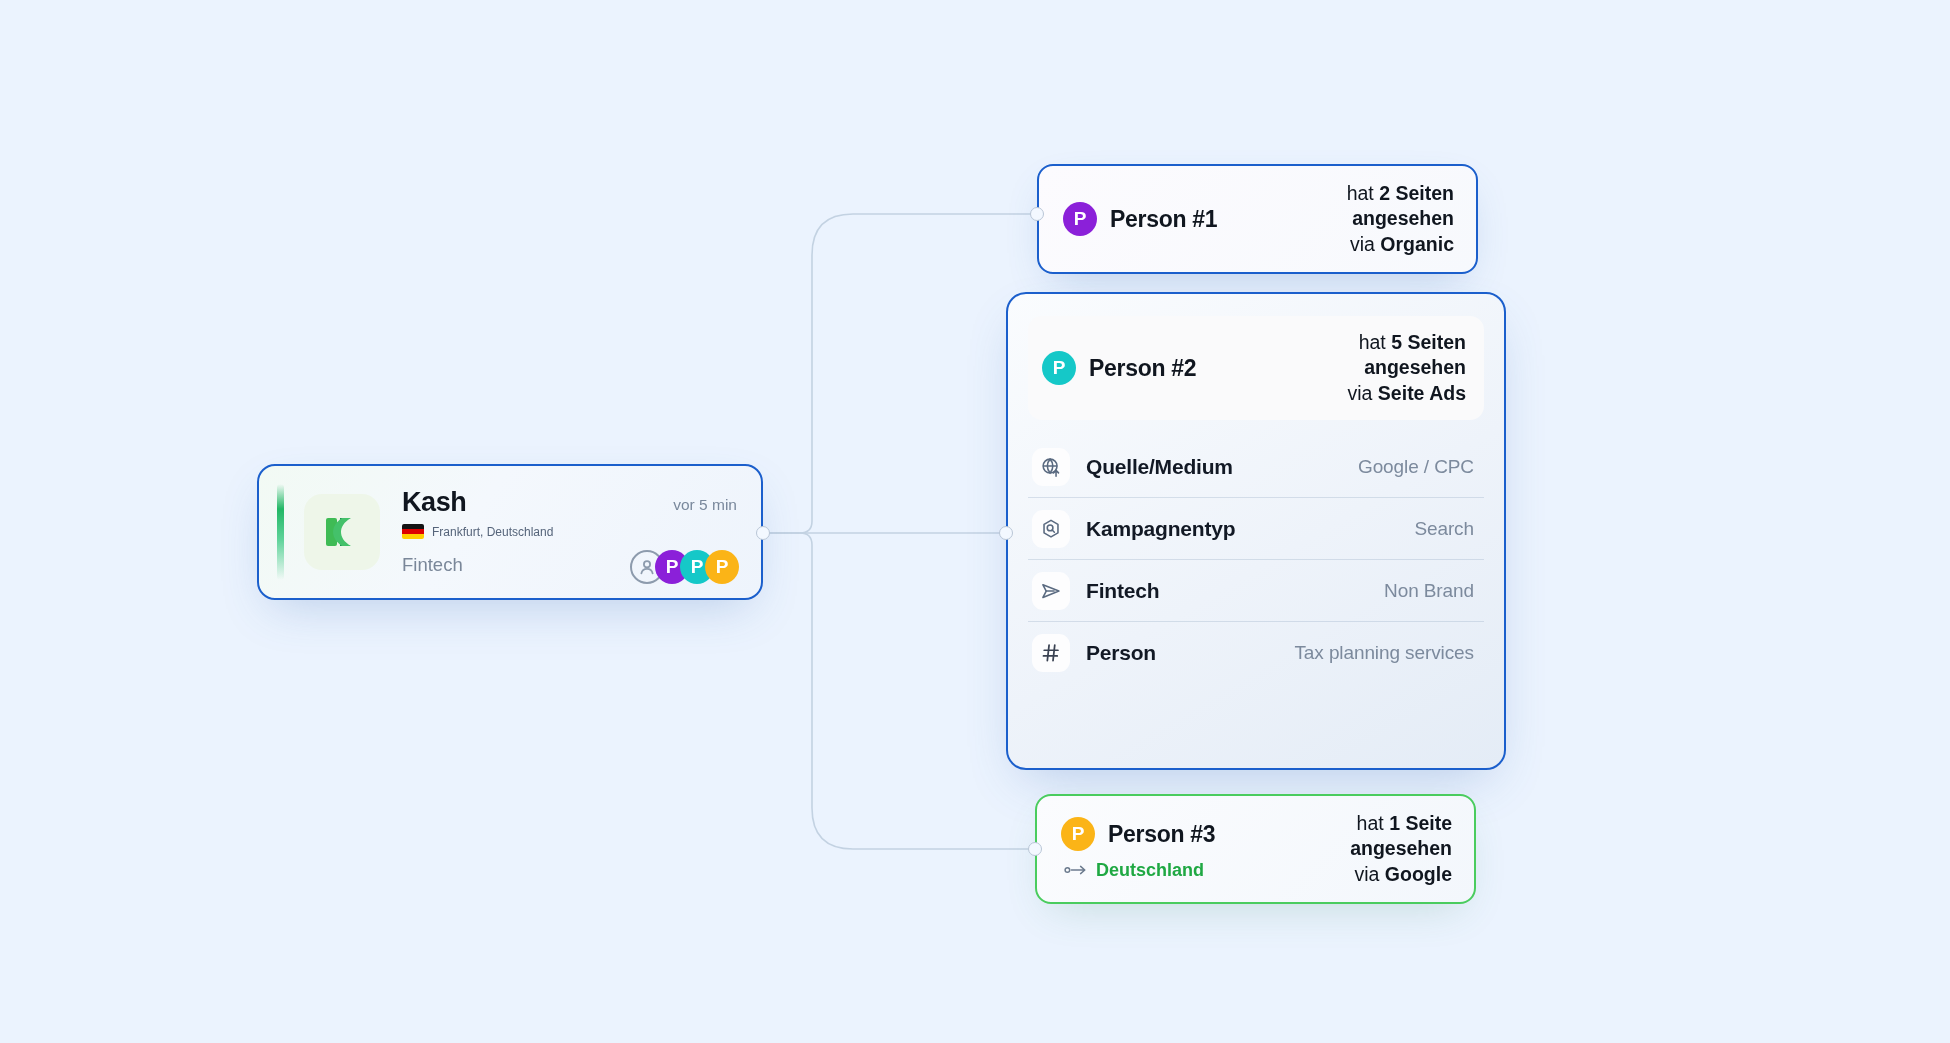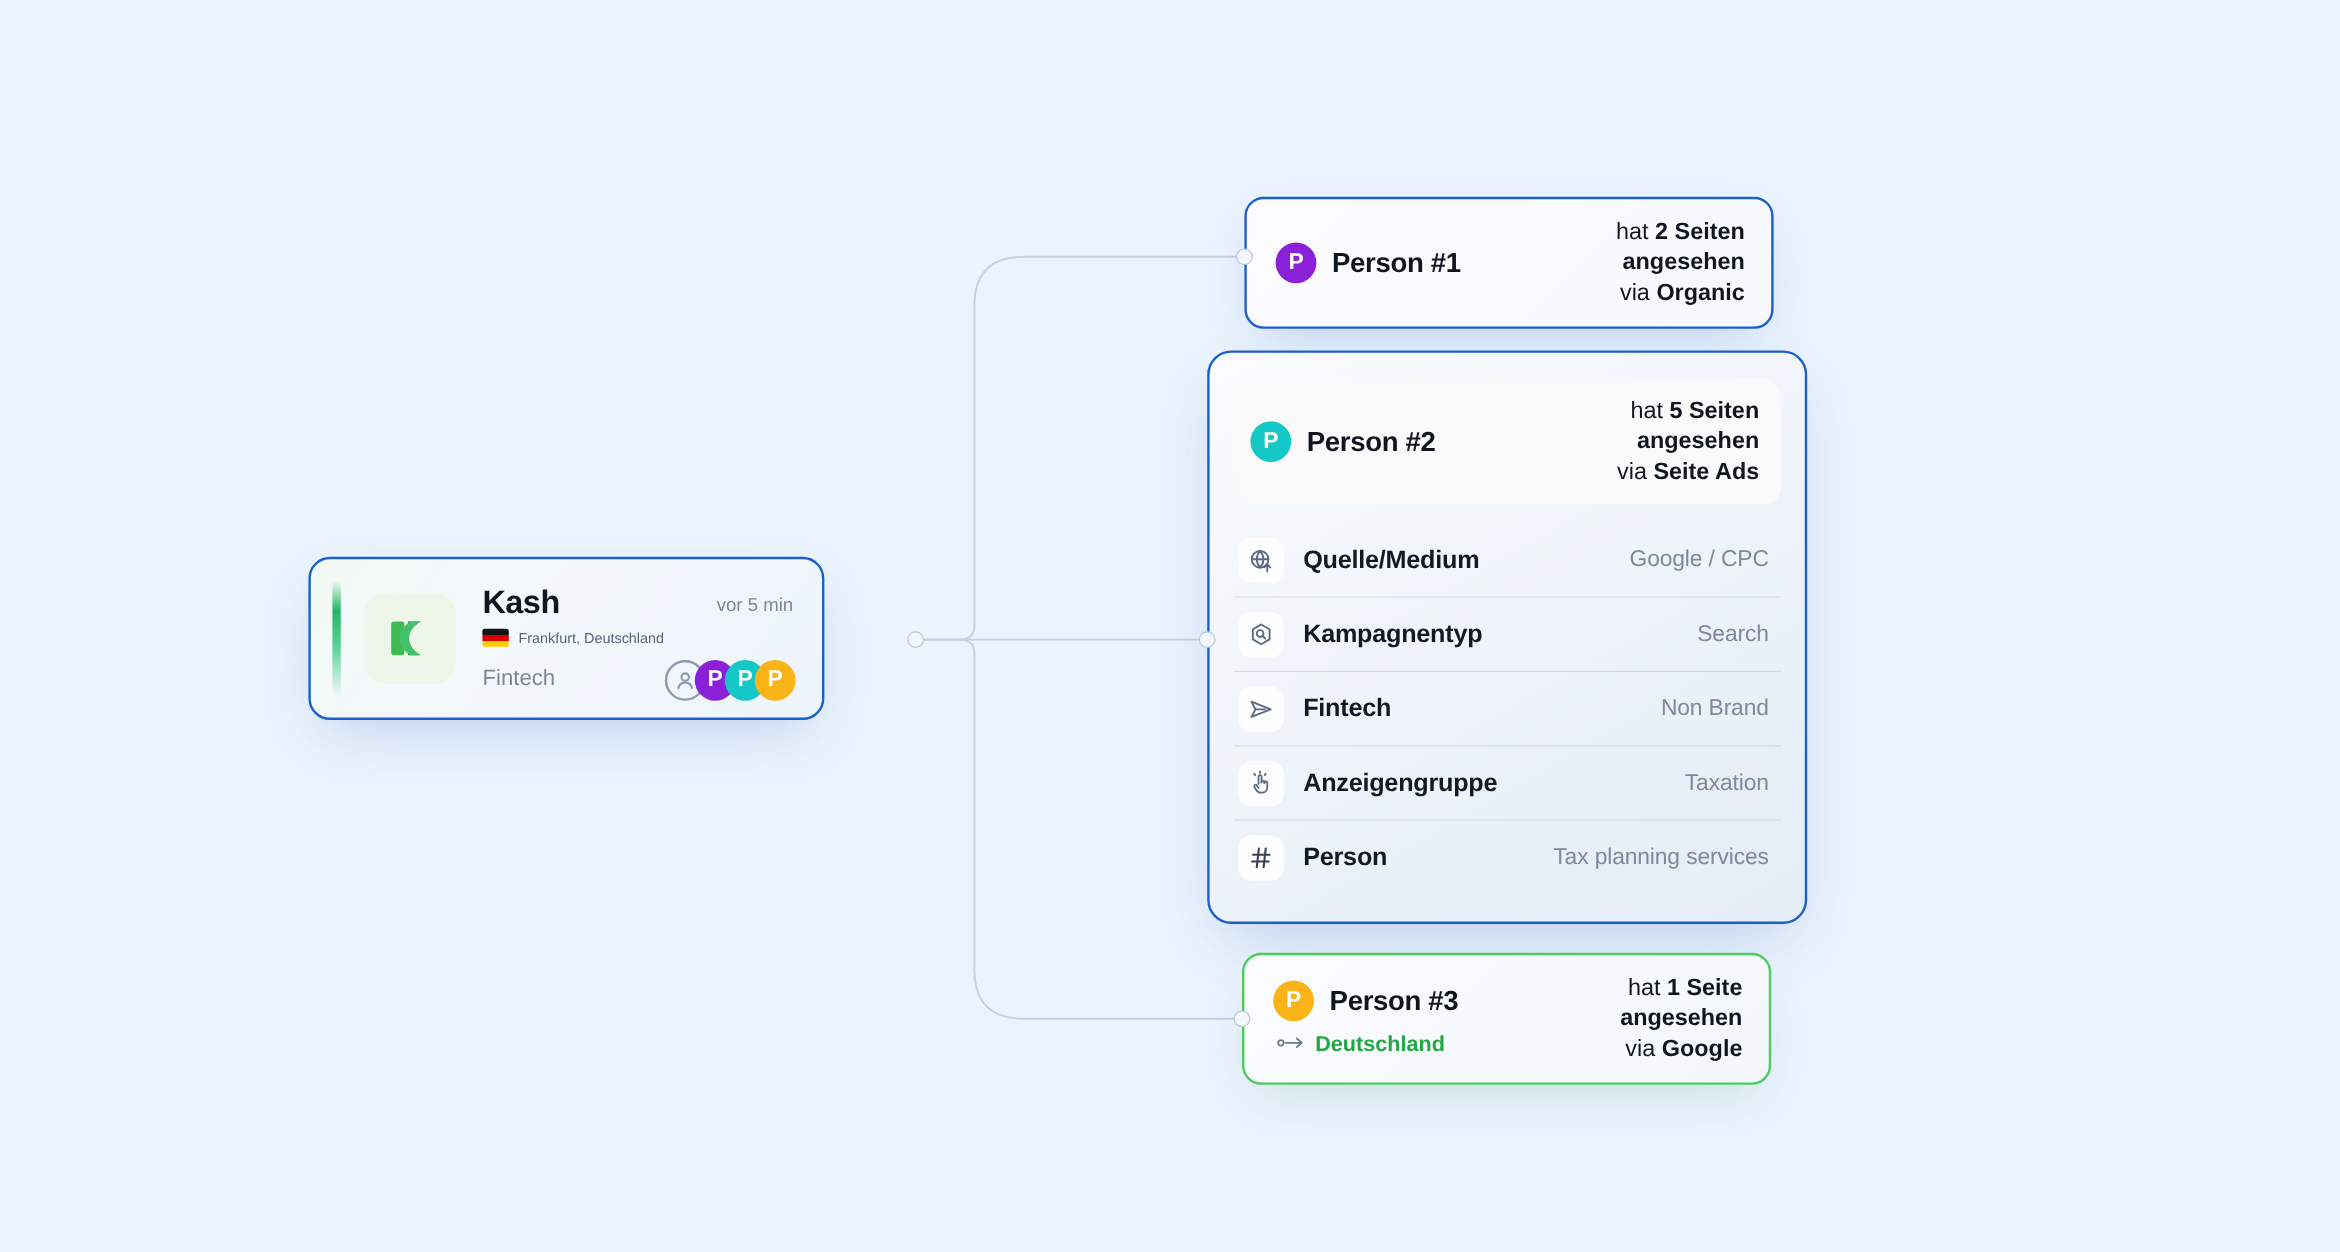--- a/index.html
+++ b/index.html
@@ -16,21 +16,21 @@
   .node-dot {
     position: absolute; width: 14px; height: 14px; border-radius: 50%;
     background: #F3F8FF; border: 1.6px solid #B9C6D6; z-index: 5;
   }
 
   
   .card { position: absolute; border-radius: 18px; }
 
   
   #source-card {
-    left: 257px; top: 464px; width: 430px; height: 136px;
+    left: 257px; top: 464px; width: 506px; height: 136px;
     border: 2px solid #1B5FCC; border-radius: 18px;
     background: linear-gradient(125deg,#F2FAF4 0%,#F4F8FD 42%,#EEF4FC 100%);
     box-shadow: 0 18px 48px -14px rgba(60,110,180,.28);
     display: flex; align-items: center; padding: 0 22px 0 18px;
     overflow: hidden;
   }
   #source-accent {
     width: 7px; height: 96px; border-radius: 4px; flex: 0 0 auto;
     background: linear-gradient(180deg,rgba(60,190,120,0) 0%,#22B765 26%,
                 #5FD39A 58%, rgba(140,220,180,0) 100%);
@@ -254,32 +254,20 @@
         <span class="detail-icon">
           <svg width="22" height="22" viewBox="0 0 24 24" fill="none" stroke="#5A6A80" stroke-width="1.7">
             <path d="M3.2 5.2l17.4 6.9-17.4 6.9 3.6-6.9-3.6-6.9z" stroke-linejoin="round"></path>
             <path d="M6.8 12.1h8.6" stroke-linecap="round"></path>
           </svg>
         </span>
         <span class="detail-label">Fintech</span>
         <span class="detail-value">Non Brand</span>
       </div>
 
-      <div class="detail-row">
-        <span class="detail-icon">
-          <svg width="22" height="22" viewBox="0 0 24 24" fill="none" stroke="#5A6A80" stroke-width="1.6" stroke-linecap="round" stroke-linejoin="round">
-            <path d="M9.6 12.3V5.6a1.35 1.35 0 112.7 0v5.4"></path>
-            <path d="M12.3 10.5a1.3 1.3 0 112.6 0v1.1"></path>
-            <path d="M14.9 11.3a1.3 1.3 0 112.6 0v4.1c0 2.9-1.9 4.9-4.6 4.9h-1.4c-2 0-3-.9-4-2.5l-1.8-3a1.3 1.3 0 012.2-1.3l1.7 2.4"></path>
-            <path d="M6.6 4.4l-.9-1.3M10.9 2.4V.9M15.1 4.3l.9-1.3"></path>
-          </svg>
-        </span>
-        <span class="detail-label">Anzeigengruppe</span>
-        <span class="detail-value">Taxation</span>
-      </div>
 
       <div class="detail-row">
         <span class="detail-icon">
           <svg width="22" height="22" viewBox="0 0 24 24" fill="none" stroke="#3A4252" stroke-width="1.9" stroke-linecap="round">
             <path d="M4.6 9h15M3.8 15.2h15M9.9 3.4L8 20.4M16.1 3.4l-1.9 17"></path>
           </svg>
         </span>
         <span class="detail-label">Person</span>
         <span class="detail-value">Tax planning services</span>
       </div>

